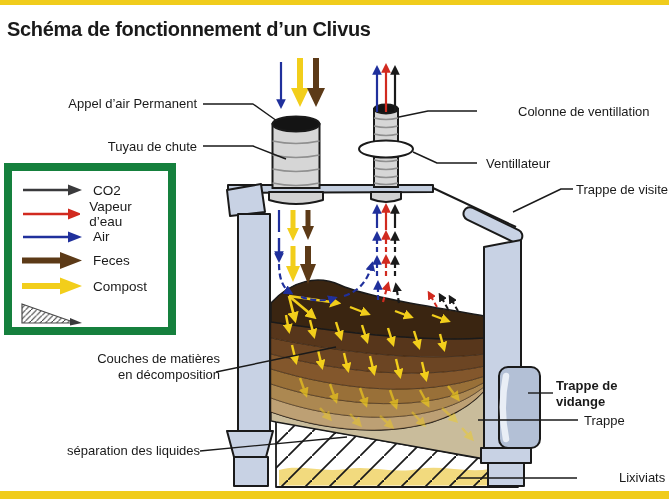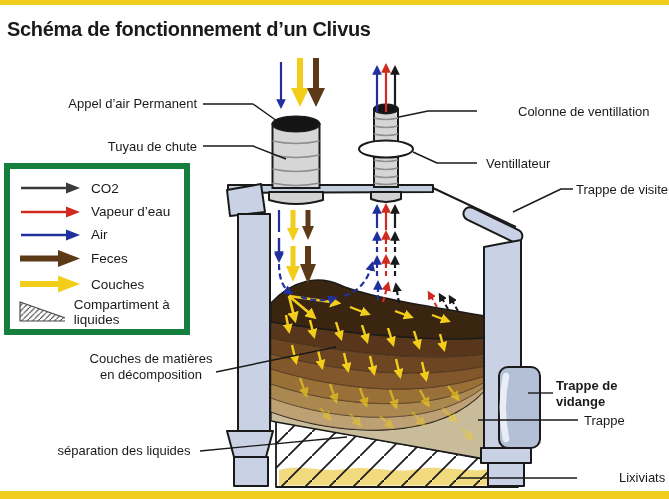--- a/index.html
+++ b/index.html
@@ -3,28 +3,28 @@
 <meta charset="utf-8">
 <style>
   html,body{margin:0;padding:0;background:#fff;}
   .stage{position:relative;width:669px;height:499px;background:#fff;overflow:hidden;
          font-family:"Liberation Sans",sans-serif;color:#111;}
   .accent-bar{position:absolute;left:0;width:669px;background:#f0cc1c;}
   .accent-top{top:0;height:5px;}
   .accent-bottom{top:491px;height:8px;}
   .title{position:absolute;left:7px;top:18px;font-size:20px;font-weight:700;color:#1a1a1a;letter-spacing:-0.3px;}
   .diagram-svg{position:absolute;left:0;top:0;}
-  .legend{position:absolute;left:4px;top:163px;width:186px;height:172px;border:6px solid #15803d;
+  .legend{position:absolute;left:4px;top:163px;width:172px;height:172px;border:8px solid #15803d;
           background:#fff;box-sizing:border-box;padding:7px 4px 4px 8px;display:flex;flex-direction:column;}
   .legend-row{display:flex;align-items:center;}
   .legend-row.r1{height:24px;} .legend-row.r2{height:23px;} .legend-row.r3{height:23px;}
   .legend-row.r4{height:25px;} .legend-row.r5{height:26px;} .legend-row.r6{height:46px;}
   .legend-label{font-size:13.5px;margin-left:9px;line-height:15px;color:#1a1a1a;}
   .dlabel{position:absolute;font-size:13px;line-height:15.5px;color:#1a1a1a;}
-  .ra{text-align:right;} .ctr{text-align:center;}
+  .ra{text-align:right;} .ctr{text-align:right;}
 </style>
 </head>
 <body>
 
 <div class="stage">
 
   <svg width="0" height="0" style="position:absolute">
     <defs>
       <pattern id="hatchBig" width="24" height="24" patternUnits="userSpaceOnUse">
         <path d="M-2,26 L26,-2" stroke="#1a1a1a" stroke-width="1.8"></path>
@@ -230,28 +230,27 @@
     <div class="legend-row r4">
       <svg width="64" height="25">
         <polygon points="2,9.5 40,9.5 40,4 62,12.5 40,21 40,15.5 2,15.5" fill="#5c3a17"></polygon>
       </svg>
       <span class="legend-label">Feces</span>
     </div>
     <div class="legend-row r5">
       <svg width="64" height="26">
         <polygon points="2,10 40,10 40,4.5 62,13 40,21.5 40,16 2,16" fill="#f2ce1b"></polygon>
       </svg>
-      <span class="legend-label">Couches</span>
+      <span class="legend-label">Compost</span>
     </div>
     <div class="legend-row r6">
       <svg width="64" height="30">
         <polygon points="2,5 56,24 2,24" fill="url(#hatchSmall)" stroke="#4a4a4a" stroke-width="1.2"></polygon>
         <polygon points="50,19 62,24 50,26.5" fill="#3a3a3c"></polygon>
       </svg>
-      <span class="legend-label"><span>Compartiment à liquides</span></span>
     </div>
   </div>
 
   <div class="dlabel ra" style="left:40px;top:96px;width:157px;">Appel d’air Permanent</div>
   <div class="dlabel ra" style="left:40px;top:139px;width:157px;">Tuyau de chute</div>
   <div class="dlabel" style="left:486px;top:104px;margin-left:32px;">Colonne de ventillation</div>
   <div class="dlabel" style="left:486px;top:156px;">Ventillateur</div>
   <div class="dlabel" style="left:576px;top:182px;">Trappe de visite</div>
   <div class="dlabel ctr" style="left:82px;top:351px;width:138px;">
     <span>Couches de matières</span><br>

